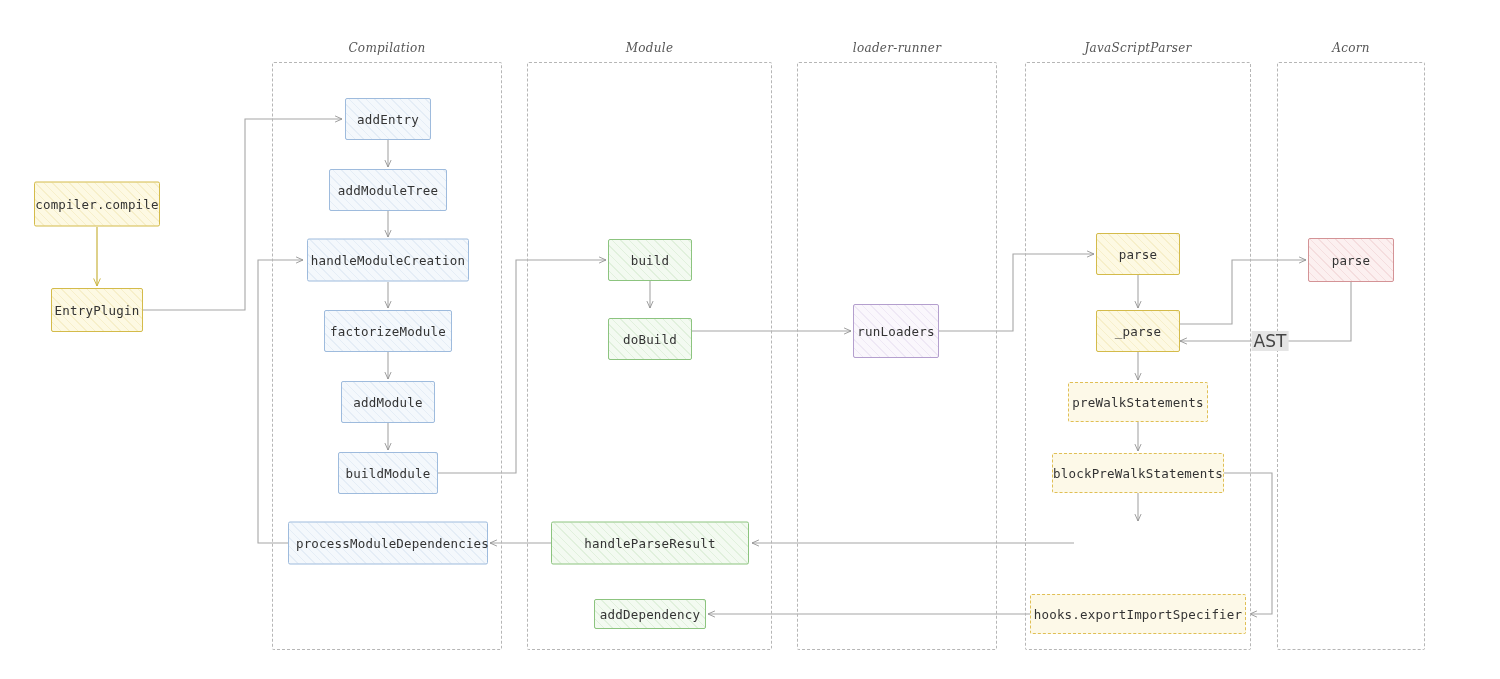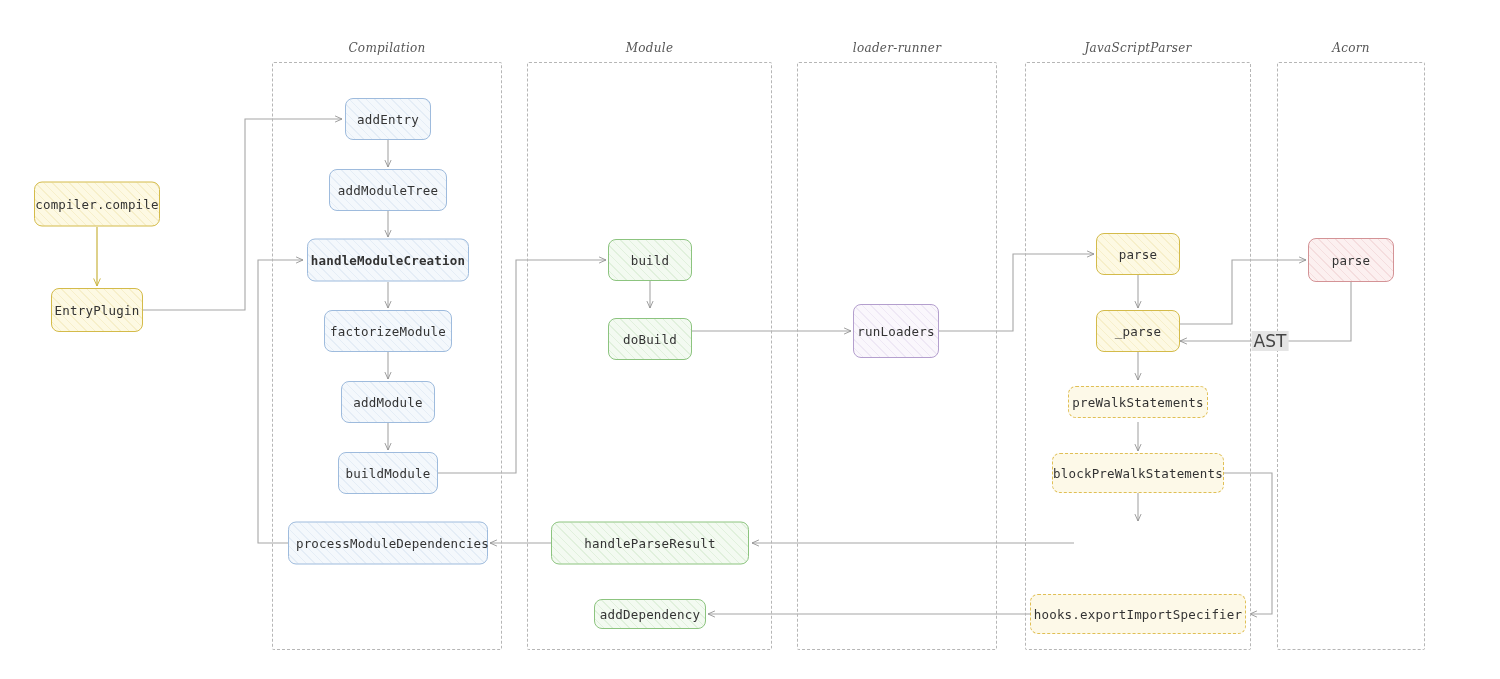--- a/index.html
+++ b/index.html
@@ -39,21 +39,21 @@
     font-size: 12px;
     color: #555555;
     white-space: nowrap;
     letter-spacing: 0.3px;
   }
 
   
   .node {
     position: absolute;
     box-sizing: border-box;
-    border-radius: 8px;
+    border-radius: 2px;
     display: flex;
     align-items: center;
     justify-content: center;
     font-size: 12.5px;
     color: #333333;
     white-space: nowrap;
     letter-spacing: 0.2px;
     transform: translate(-50%, -50%);
     text-align: right;
   }
@@ -204,36 +204,36 @@
   <div class="cluster-title" id="ct-3" style="left: 1138px; top: 41px;">JavaScriptParser</div>
 
   <div class="cluster" id="cl-4" style="left: 1277px; top: 62px; width: 148px; height: 588px;"></div>
   <div class="cluster-title" id="ct-4" style="left: 1351px; top: 41px;">Acorn</div>
 
   <div class="node n-yellow" id="nd-0" style="left: 97px; top: 204px; width: 126px; height: 45px;">compiler.compile</div>
   <div class="node n-yellow" id="nd-1" style="left: 97px; top: 310px; width: 92px; height: 44px;">EntryPlugin</div>
 
   <div class="node n-blue" id="nd-2" style="left: 388px; top: 119px; width: 86px; height: 42px;">addEntry</div>
   <div class="node n-blue" id="nd-3" style="left: 388px; top: 190px; width: 118px; height: 42px;">addModuleTree</div>
-  <div class="node n-blue" id="nd-4" style="left: 388px; top: 260px; width: 162px; height: 43px; font-weight: bold;">handleModuleCreation</div>
+  <div class="node n-blue" id="nd-4" style="left: 388px; top: 260px; width: 162px; height: 43px;">handleModuleCreation</div>
   <div class="node n-blue" id="nd-5" style="left: 388px; top: 331px; width: 128px; height: 42px;">factorizeModule</div>
   <div class="node n-blue" id="nd-6" style="left: 388px; top: 402px; width: 94px; height: 42px;">addModule</div>
   <div class="node n-blue" id="nd-7" style="left: 388px; top: 473px; width: 100px; height: 42px;">buildModule</div>
   <div class="node n-blue" id="nd-8" style="left: 388px; top: 543px; width: 200px; height: 43px; padding-left: 9px;">processModuleDependencies</div>
 
   <div class="node n-green" id="nd-9" style="left: 650px; top: 260px; width: 84px; height: 42px;">build</div>
   <div class="node n-green" id="nd-10" style="left: 650px; top: 331px; width: 84px; height: 42px; margin-top: 8px;">doBuild</div>
   <div class="node n-green" id="nd-11" style="left: 650px; top: 543px; width: 198px; height: 43px;">handleParseResult</div>
   <div class="node n-green" id="nd-12" style="left: 650px; top: 614px; width: 112px; height: 30px;">addDependency</div>
 
   <div class="node n-purple" id="nd-13" style="left: 896px; top: 331px; width: 86px; height: 54px;">runLoaders</div>
 
   <div class="node n-yellow" id="nd-14" style="left: 1138px; top: 254px; width: 84px; height: 42px;">parse</div>
   <div class="node n-yellow" id="nd-15" style="left: 1138px; top: 331px; width: 84px; height: 42px;">_parse</div>
-  <div class="node n-yellow-dash" id="nd-16" style="left: 1138px; top: 402px; width: 140px; height: 32px;">preWalkStatements</div>
+  <div class="node n-yellow-dash" id="nd-16" style="left: 1138px; top: 402px; width: 140px; height: 40px;">preWalkStatements</div>
   <div class="node n-yellow-dash" id="nd-17" style="left: 1138px; top: 473px; width: 172px; height: 40px;">blockPreWalkStatements</div>
   <div class="node n-yellow-dash" id="nd-19" style="left: 1138px; top: 614px; width: 216px; height: 40px;">hooks.exportImportSpecifier</div>
 
   <div class="node n-red" id="nd-20" style="left: 1351px; top: 260px; width: 86px; height: 44px;">parse</div>
 
   <div class="edge-label" id="el-0" style="left: 1270px; top: 341px;">AST</div>
 
 </div>
 
 </body></html>

